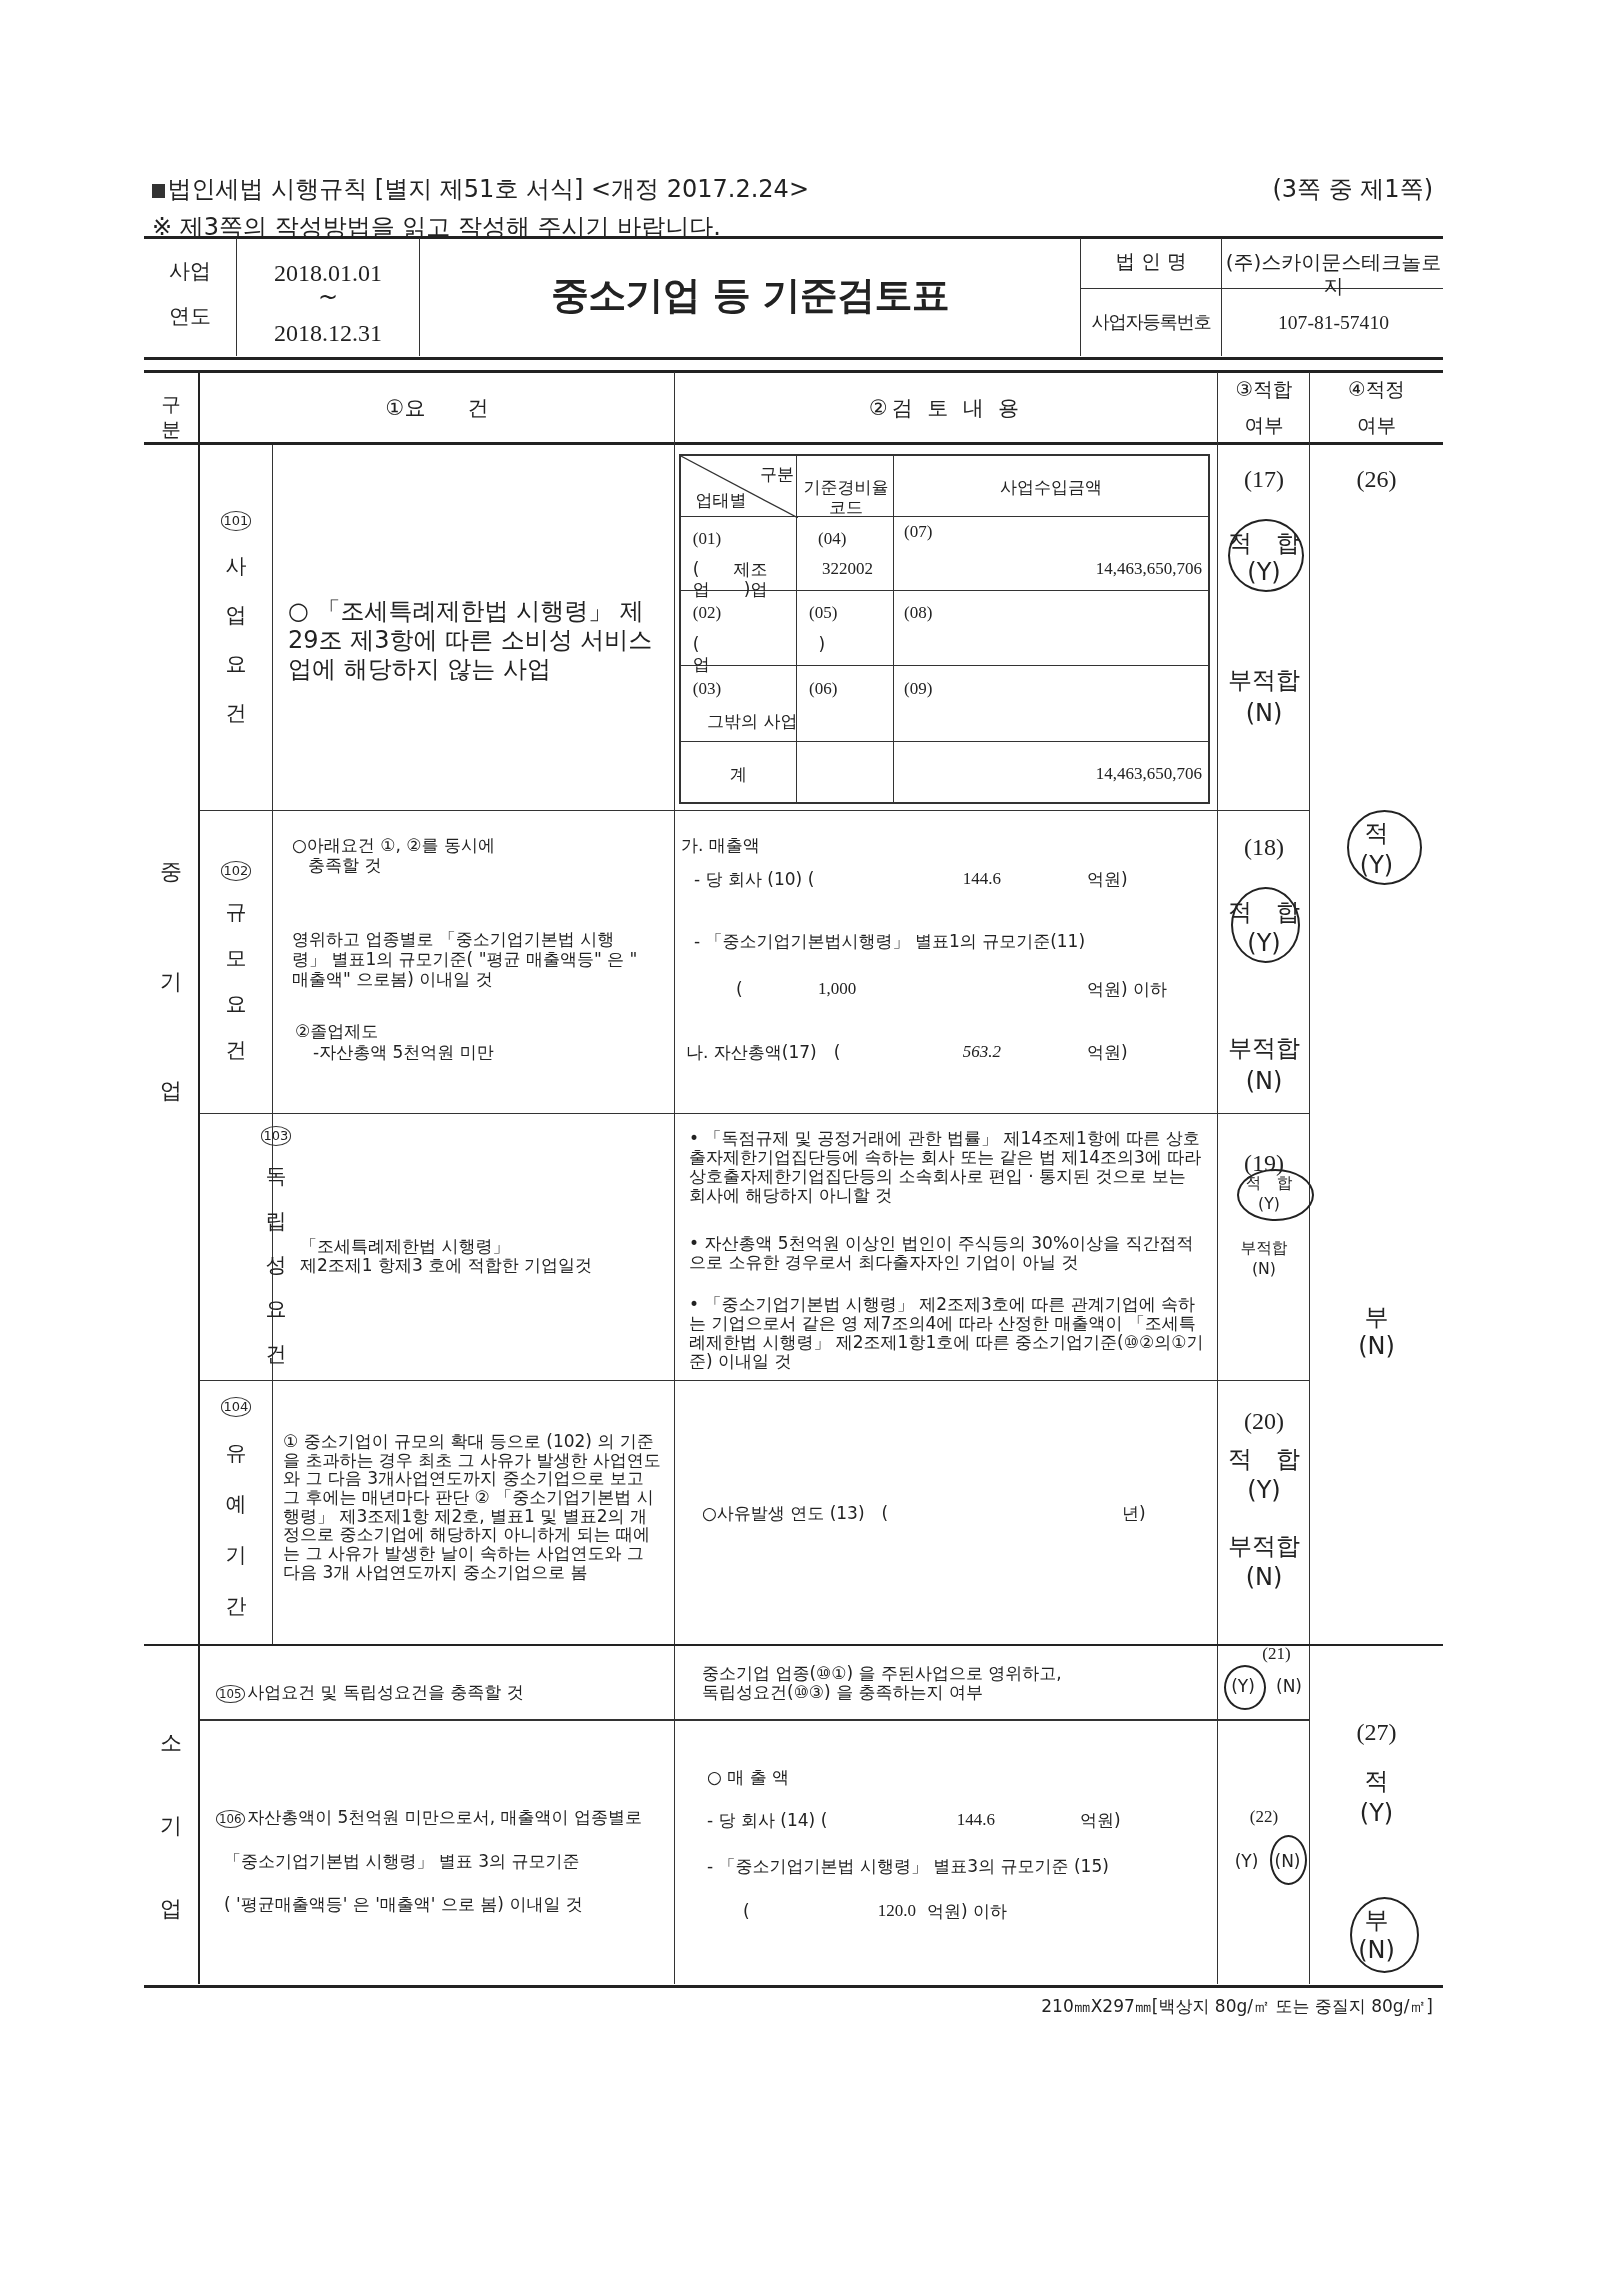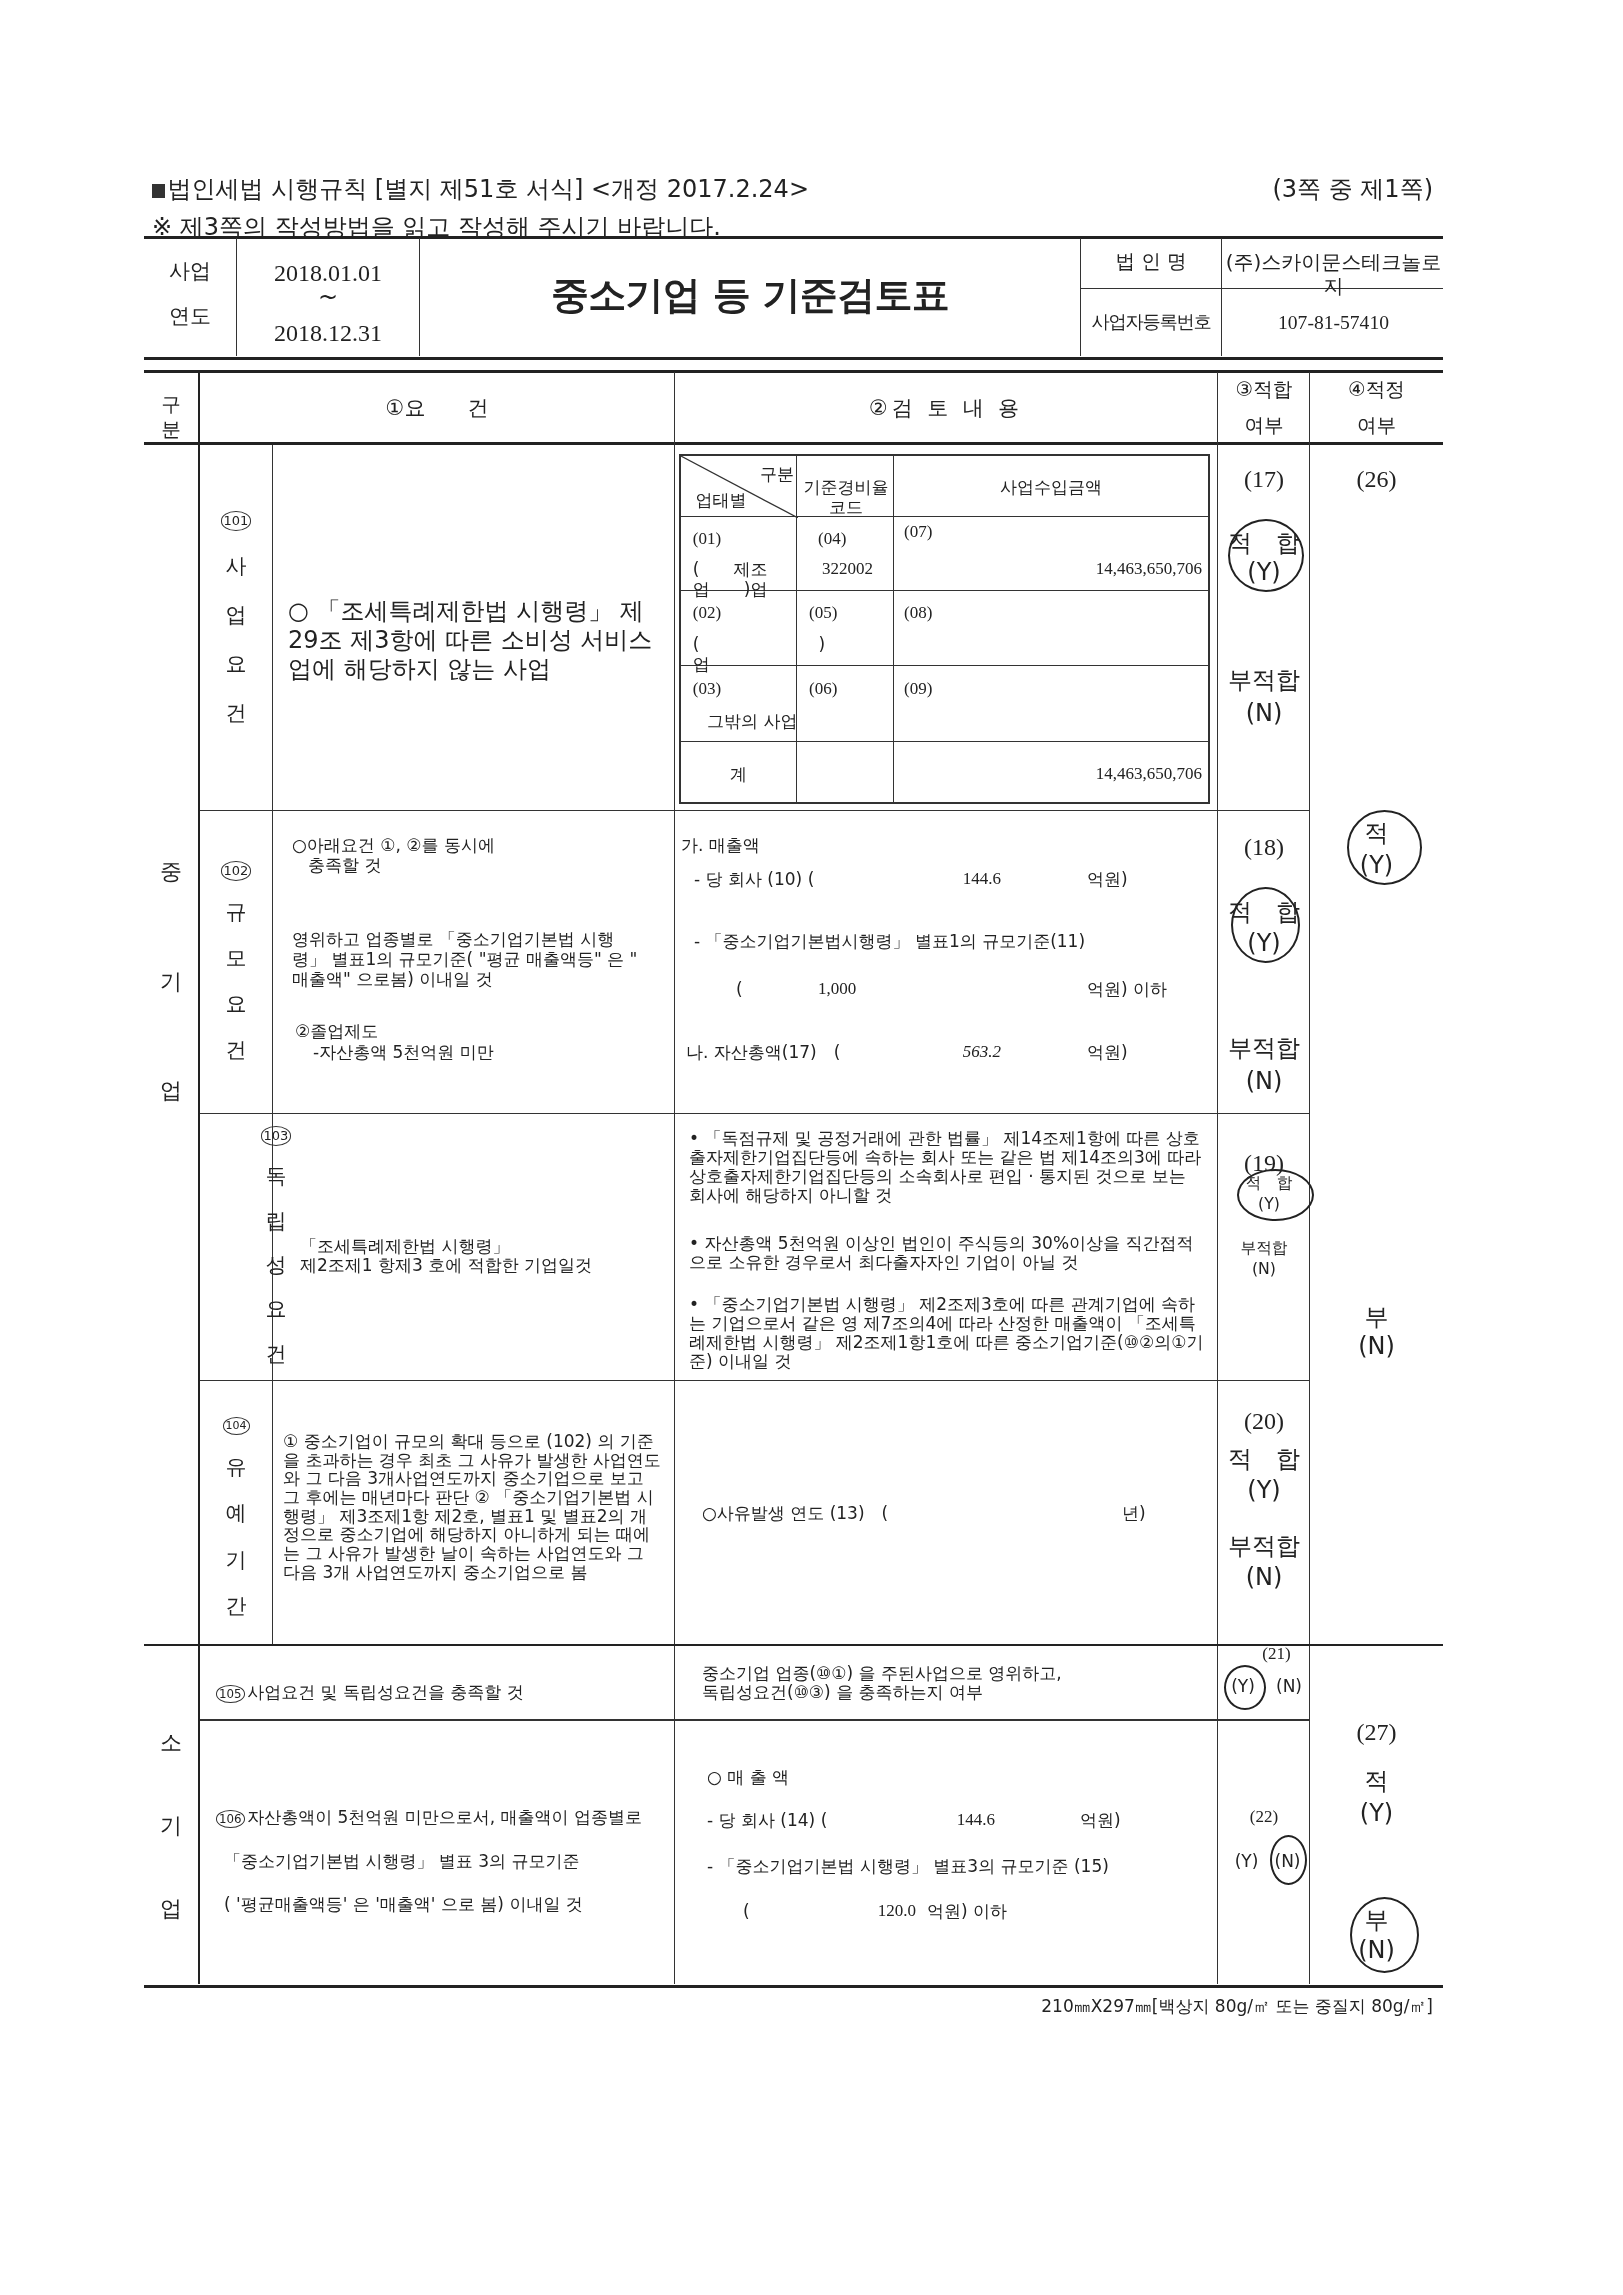--- a/index.html
+++ b/index.html
@@ -188,21 +188,21 @@
 <div class="abs sm" style="left:689px; top:1295px; width:517px; line-height:1.12;">• 「중소기업기본법 시행령」 제2조제3호에 따른 관계기업에 속하는 기업으로서 같은 영 제7조의4에 따라 산정한 매출액이 「조세특례제한법 시행령」 제2조제1항1호에 따른 중소기업기준(⑩②의①기준) 이내일 것</div>
 
 <div class="abs txt center num" style="left:1219px; top:1149px; width:90px;">(19)</div>
 <div class="circle" style="left:1237px; top:1169px; width:73px; height:48px; border-width:2px;"></div>
 <div class="abs sm center" style="left:1224px; top:1174px; width:90px; font-size:15.7px;">적　합</div>
 <div class="abs sm center" style="left:1224px; top:1195px; width:90px; font-size:15.7px;">(Y)</div>
 <div class="abs sm center" style="left:1219px; top:1239px; width:90px; font-size:15.7px;">부적합</div>
 <div class="abs sm center" style="left:1219px; top:1260px; width:90px; font-size:15.7px;">(N)</div>
 
 <div class="abs vert" style="left:200px; top:1397px; width:72px; height:223px; font-size:21px;">
-  <span style="font-size:11px; border:1.3px solid #333; border-radius:50%; padding:1.3px 2px;margin-top:20px;">104</span>
+  <span style="font-size:13px; border:1.3px solid #333; border-radius:50%; padding:1.3px 2px;">104</span>
   <span>유</span>
   <span>예</span>
   <span>기</span>
   <span>간</span>
 </div>
 <div class="abs sm" style="left:283px; top:1432px; width:380px; line-height:1.1;">① 중소기업이 규모의 확대 등으로 (102) 의 기준을 초과하는 경우 최초 그 사유가 발생한 사업연도와 그 다음 3개사업연도까지 중소기업으로 보고 그 후에는 매년마다 판단 ② 「중소기업기본법 시행령」 제3조제1항 제2호, 별표1 및 별표2의 개정으로 중소기업에 해당하지 아니하게 되는 때에는 그 사유가 발생한 날이 속하는 사업연도와 그 다음 3개 사업연도까지 중소기업으로 봄</div>
 
 <div class="abs sm" style="left:702px; top:1503px;">○사유발생 연도 (13)　(</div>
 <div class="abs sm" style="left:929px; top:1503px; width:170px;"></div>
 <div class="abs sm" style="left:1122px; top:1503px;">년)</div>

